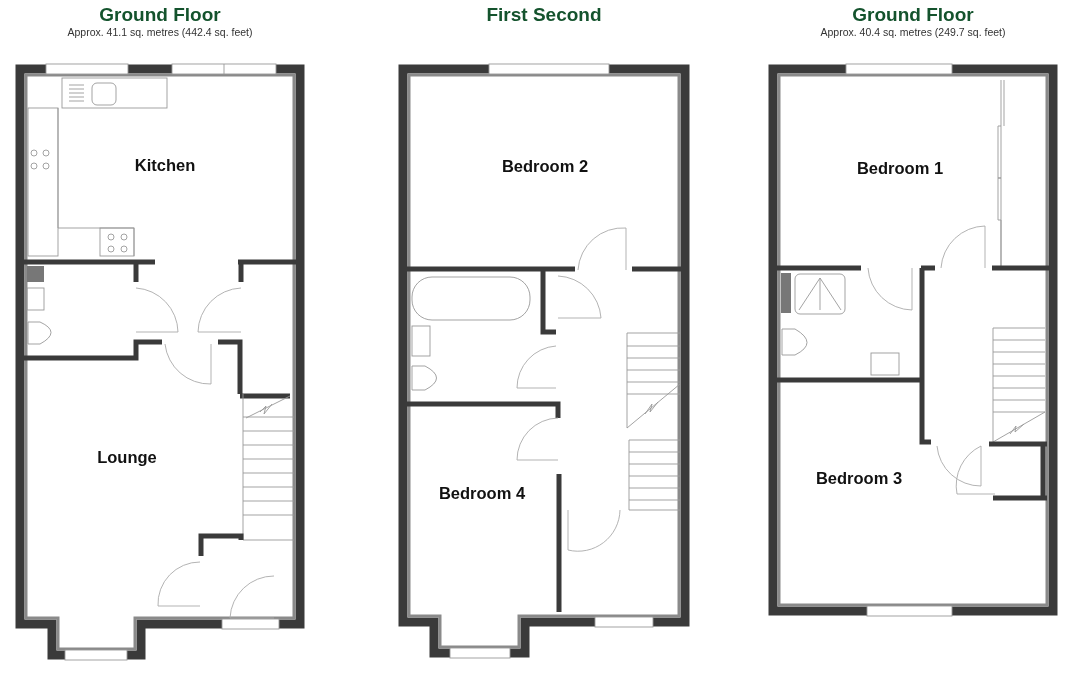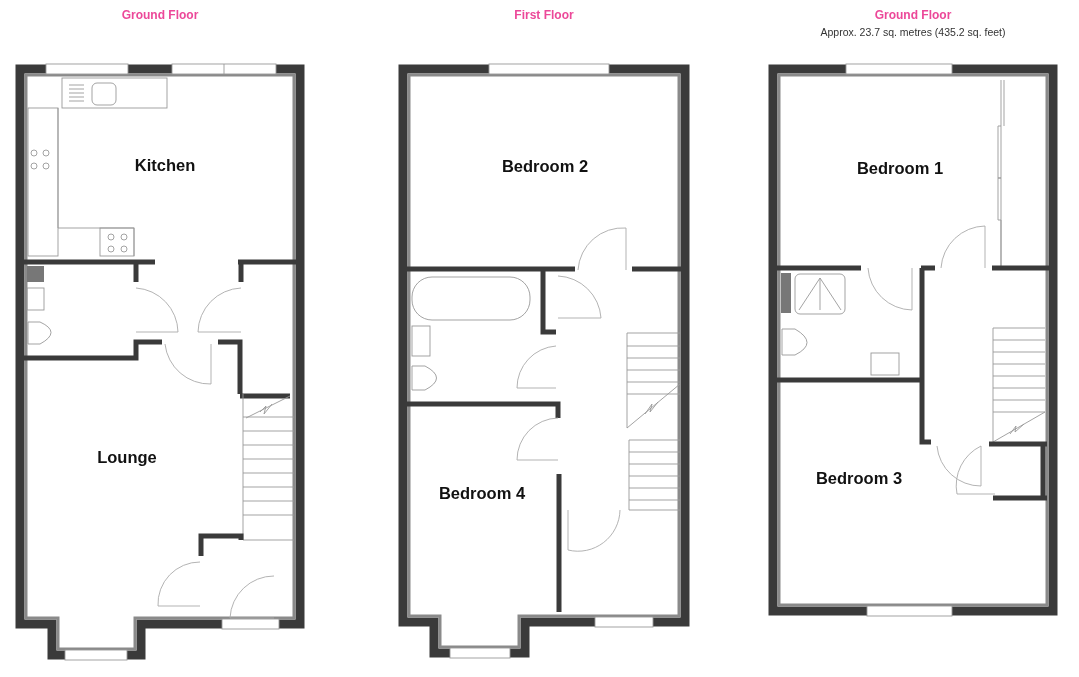--- a/index.html
+++ b/index.html
@@ -1,40 +1,41 @@
 <!DOCTYPE html>
 <html><head>
 <meta charset="utf-8">
 <style>
   html, body { margin: 0; padding: 0; background: #ffffff; }
   body { width: 1079px; height: 677px; position: relative; overflow: hidden; font-family: "Liberation Sans", sans-serif; }
   .floor-header { position: absolute; top: 4px; text-align: center; }
-  .floor-title { font-family: "Liberation Sans", sans-serif; font-weight: bold; font-size: 12px; color: #ec4899; line-height: 22px; }
+  .floor-title { font-family: "Liberation Sans", sans-serif; font-weight: bold; font-size: 19px; color: #14532d; line-height: 22px; }
   .floor-area { font-family: "Liberation Sans", sans-serif; font-size: 10.5px; color: #333; line-height: 13px; }
   svg { position: absolute; left: 0; top: 0; }
   .room-label { font-family: "Liberation Sans", sans-serif; font-weight: bold; font-size: 16.5px; fill: #111; }
   .wall-outer { fill: none; stroke: #3a3a3a; stroke-width: 9; stroke-linejoin: miter; }
   .wall-inner { fill: none; stroke: #8a8a8a; stroke-width: 3; stroke-linejoin: miter; }
   .wall-int { fill: none; stroke: #3a3a3a; stroke-width: 5; stroke-linecap: butt; }
   .thin { fill: none; stroke: #999; stroke-width: 0.9; }
   .door { fill: none; stroke: #aaa; stroke-width: 0.9; }
   .win { fill: #fff; stroke: #999; stroke-width: 0.9; }
 </style>
 </head>
 <body>
 
 <div class="floor-header" style="left:20px; width:280px;">
   <div class="floor-title">Ground Floor</div>
+  <div class="floor-area">Approx. 41.1 sq. metres (442.4 sq. feet)</div>
 </div>
 <div class="floor-header" style="left:404px; width:280px;">
-  <div class="floor-title">First Floor</div>
+  <div class="floor-title">First Second</div>
 </div>
 <div class="floor-header" style="left:773px; width:280px;">
   <div class="floor-title">Ground Floor</div>
-  <div class="floor-area">Approx. 23.7 sq. metres (435.2 sq. feet)</div>
+  <div class="floor-area">Approx. 40.4 sq. metres (249.7 sq. feet)</div>
 </div>
 
 <svg width="1079" height="677" viewBox="0 0 1079 677">
 
   <g>
 
     <path class="wall-outer" d="M20,69 L20,624 L52,624 L52,655 L141,655 L141,624 L300,624 L300,69 Z"></path>
     <path class="wall-inner" d="M26,75 L26,618 L58,618 L58,649 L135,649 L135,618 L294,618 L294,75 Z"></path>
 
     <rect class="win" x="46" y="64" width="82" height="10"></rect>

